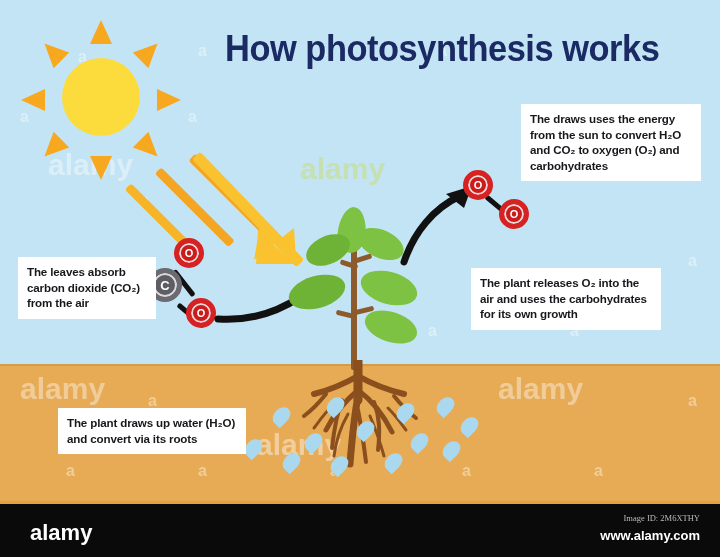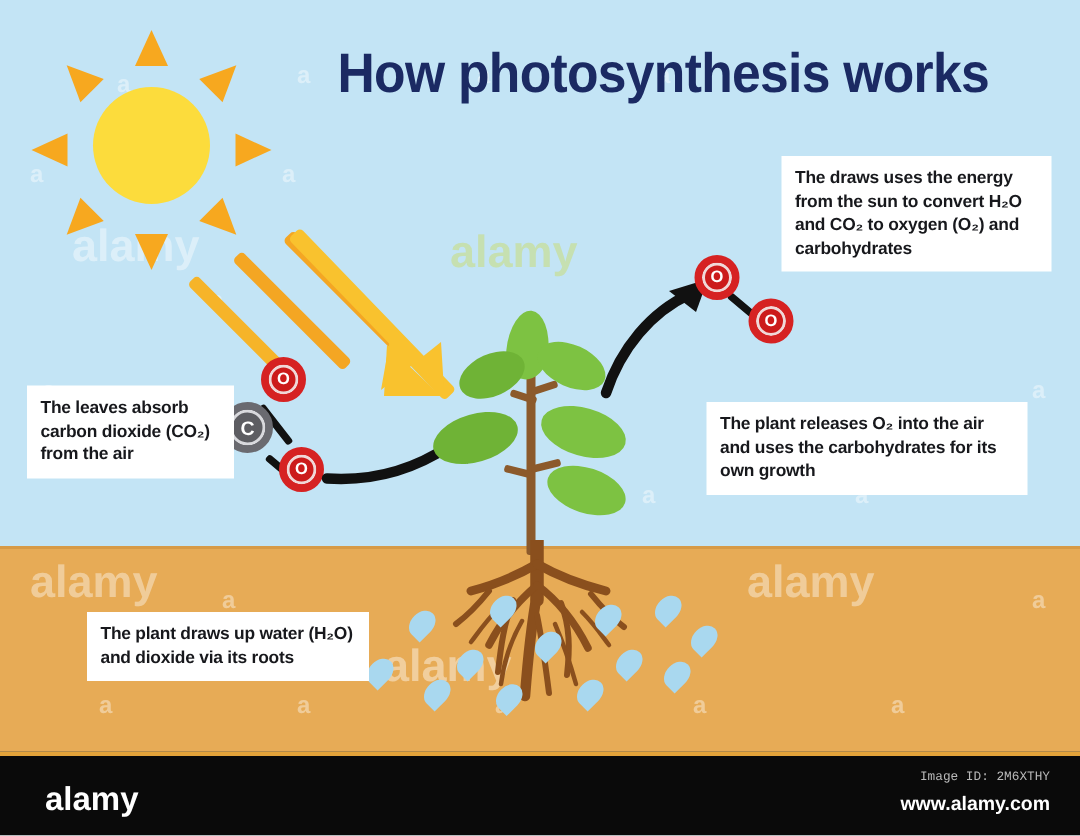--- a/index.html
+++ b/index.html
@@ -96,21 +96,21 @@
     line-height: 1.34;
     padding: 7px 9px 8px 9px;
     font-family: "Liberation Sans Narrow", "Liberation Sans", sans-serif;
     letter-spacing: -0.15px;
     box-sizing: border-box;
   }
 
   #callout-leaves-energy { left: 221px; top: 133px; width: 164px; }
   #callout-plant-uses    { left: 521px; top: 104px; width: 180px; }
   #callout-leaves-absorb { left: 18px;  top: 257px; width: 138px; }
-  #callout-plant-releases{ left: 471px; top: 268px; width: 214px; }
+  #callout-plant-releases{ left: 471px; top: 268px; width: 190px; }
   #callout-draws-water   { left: 58px;  top: 408px; width: 188px; }
 
   
   .atom {
     position: absolute;
     border-radius: 50%;
     display: flex;
     align-items: center;
     justify-content: center;
     color: #ffffff;
@@ -186,21 +186,21 @@
     color: #ffffff;
     font-size: 22px;
     font-weight: bold;
     font-family: "Liberation Sans", sans-serif;
   }
   .footer-id {
     position: absolute;
     right: 20px; top: 9px;
     color: #b9b9b9;
     font-size: 8.5px;
-    font-family: Liberation Mono, monospace;
+    font-family: Liberation Serif, serif;
   }
   .footer-url {
     position: absolute;
     right: 20px; top: 24px;
     color: #ffffff;
     font-size: 13px;
     font-weight: bold;
     font-family: "Liberation Sans", sans-serif;
   }
 </style>
@@ -331,21 +331,21 @@
   <div class="drop" style="left:398px; top:402px;"></div>
   <div class="drop" style="left:412px; top:432px;"></div>
   <div class="drop" style="left:438px; top:396px;"></div>
   <div class="drop" style="left:444px; top:440px;"></div>
   <div class="drop" style="left:462px; top:416px;"></div>
   <div class="drop" style="left:246px; top:438px;"></div>
 
   <div class="callout" id="callout-plant-uses">The draws uses the energy from the sun to convert H₂O and CO₂ to oxygen (O₂) and carbohydrates</div>
   <div class="callout" id="callout-leaves-absorb">The leaves absorb carbon dioxide (CO₂) from the air</div>
   <div class="callout" id="callout-plant-releases">The plant releases O₂ into the air and uses the carbohydrates for its own growth</div>
-  <div class="callout" id="callout-draws-water">The plant draws up water (H₂O) and dioxide via its roots</div>
+  <div class="callout" id="callout-draws-water">The plant draws up water (H₂O) and convert via its roots</div>
 
   <div class="title">How photosynthesis works</div>
 
   <div class="footer">
     <div class="footer-logo">alamy</div>
     <div class="footer-id">Image ID: 2M6XTHY</div>
     <div class="footer-url">www.alamy.com</div>
   </div>
 
 </div>

